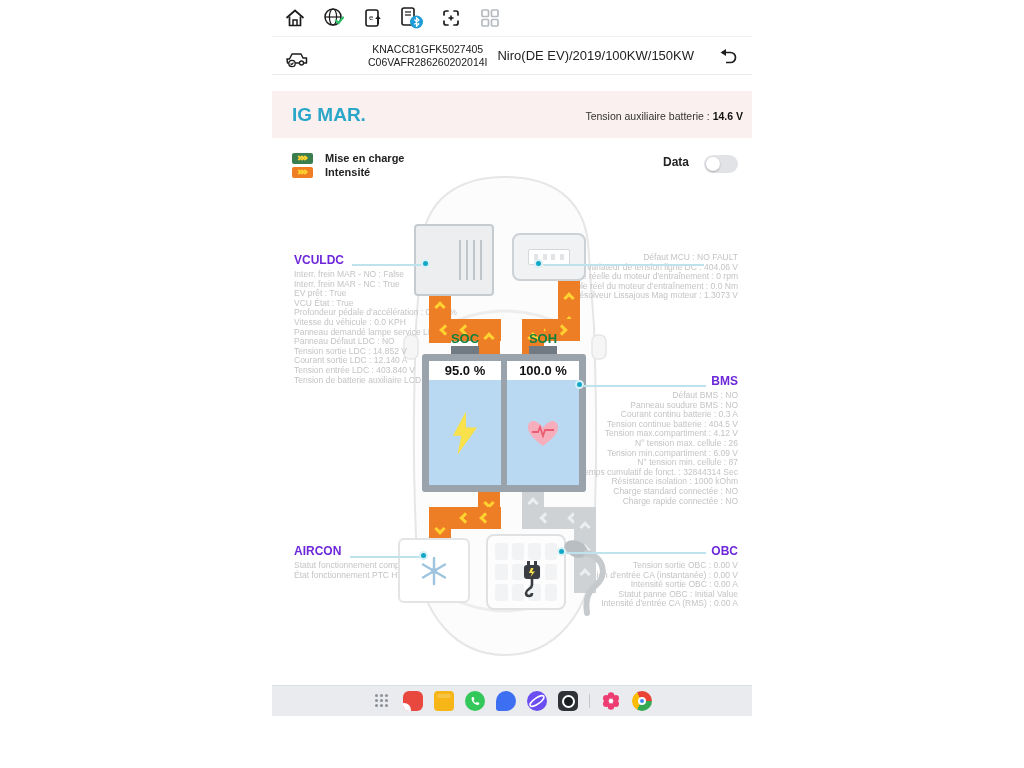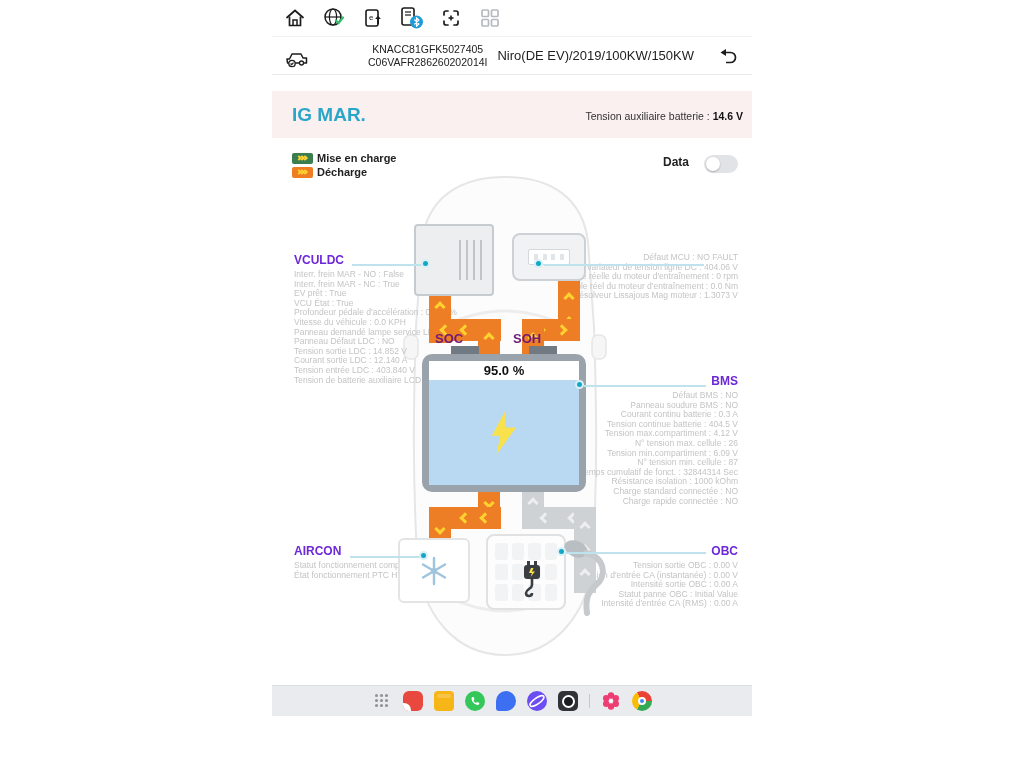--- a/index.html
+++ b/index.html
@@ -35,21 +35,21 @@
 
   
   .content { position:relative; height:610px; background:#fff; overflow:hidden; }
   .aux { position:absolute; top:3px; right:9px; font-size:10.5px; color:#333; z-index:6;margin-top:32px; }
   .aux b { color:#111; }
   .banner { position:absolute; top:16px; left:0; width:100%; height:47px; background:#faf0ef;
     display:flex; align-items:center; z-index:5; }
   .banner span { margin-left:20px; font-size:19px; font-weight:bold; color:#2aa6c9; }
 
   .legend { position:absolute; left:20px; top:76px; z-index:6; }
-  .legend-row { display:flex; align-items:center; gap:4px; height:14px;text-align:right; }
+  .legend-row { display:flex; align-items:center; gap:12px; height:14px;text-align:right; }
   .chip { width:21px; height:11px; border-radius:2px; display:flex; align-items:center; justify-content:center; }
   .chip.green { background:#3a7d4f; }
   .chip.orange { background:#ef7d23; }
   .chip i { width:4px; height:4px; border-style:solid; border-width:2px 0 0 2px; border-color:#ffd231;
     transform:rotate(135deg); margin-left:-1px; }
   .legend-row span { font-size:11px; font-weight:bold; color:#222; }
 
   .datatoggle { position:absolute; right:14px; top:80px; display:flex; align-items:flex-start; gap:15px; z-index:6; }
   .datatoggle .lbl { font-size:12px; font-weight:bold; color:#222; }
   .switch { width:34px; height:18px; border-radius:9px; background:#e1e3e6; position:relative; cursor:pointer; }
@@ -82,25 +82,25 @@
     border:2px solid #c6cbd0; border-radius:4px; display:flex; align-items:center; justify-content:flex-end; }
   .ldc-fins { display:flex; gap:5px; margin-right:10px; }
   .ldc-fins i { width:2px; height:40px; background:#c0c5ca; }
   .mcu-box { left:240px; top:158px; width:74px; height:48px; background:#f0f2f4;
     border:2px solid #ccd1d6; border-radius:8px; display:flex; align-items:center; justify-content:center; }
   .mcu-screen { width:42px; height:16px; background:#fff; border:1px solid #d4d8db; border-radius:2px;
     display:flex; align-items:center; justify-content:space-evenly; }
   .mcu-screen i { width:4px; height:6px; background:#e2e5e8; }
 
   
-  .bat-label { position:absolute; width:60px; font-size:13px; font-weight:bold;
-    color:#701a75; z-index:4; top:256px; }
+  .bat-label { position:absolute; width:60px; text-align:center; font-size:13px; font-weight:bold;
+    color:#15803d; z-index:4; top:256px; }
   .bat-tab { position:absolute; width:28px; height:8px; background:#717a83; top:271px; z-index:4; }
   .battery { position:absolute; left:150px; top:279px; width:164px; height:138px; background:#9aa2ab;
-    border-radius:10px; padding:7px; display:flex; gap:6px; z-index:3; }
+    border-radius:3px; padding:7px; display:flex; gap:6px; z-index:3; }
   .cell { flex:1; background:#b9d9f2; display:flex; flex-direction:column; }
   .cell-head { height:19px; background:#fff; display:flex; align-items:center; justify-content:center;
     font-size:13px; font-weight:bold; color:#111; }
   .cell-body { flex:1; display:flex; align-items:center; justify-content:center; }
 
   
   .ac-box { left:126px; top:463px; width:72px; height:65px; background:#fff; border:2px solid #e2e4e6;
     border-radius:6px; display:flex; align-items:center; justify-content:center; }
   .obc-box { left:214px; top:459px; width:80px; height:76px; background:#fdfdfd; border:2px solid #dfe1e3;
     border-radius:8px; padding:7px; display:grid; grid-template-columns:repeat(4,1fr);
@@ -237,21 +237,21 @@
             <i></i>
           </span>
         <span>Mise en charge</span>
       </div>
       <div class="legend-row">
         <span class="chip orange">
             <i></i>
             <i></i>
             <i></i>
           </span>
-        <span>Décharge</span>
+        <span>Intensité</span>
       </div>
     </div>
 
     <div class="datatoggle">
       <span class="lbl">Data</span>
       <span class="switch">
           <span class="knob"></span>
         </span>
     </div>
 
@@ -331,20 +331,30 @@
     <div class="bat-label" style="left:163px">SOC</div>
     <div class="bat-label" style="left:241px">SOH</div>
     <div class="bat-tab" style="left:179px"></div>
     <div class="bat-tab" style="left:257px"></div>
     <div class="battery">
       <div class="cell">
         <div class="cell-head">95.0 %</div>
         <div class="cell-body">
           <svg width="28" height="44" viewBox="0 0 30 46">
             <polygon points="16,0 2,26 11,26 7,46 28,17 16,17" fill="#f8e14b"></polygon>
+          </svg>
+        </div>
+      </div>
+      <div class="cell">
+        <div class="cell-head">100.0 %</div>
+        <div class="cell-body">
+          <svg width="34" height="30" viewBox="0 0 34 30">
+            <path d="M17 28 C8 21 2 15.5 2 9.5 C2 5 5.5 2 9.5 3.5 C12.5 4.6 15 7 17 9.5
+                     C19 7 21.5 4.6 24.5 3.5 C28.5 2 32 5 32 9.5 C32 15.5 26 21 17 28 Z" fill="#f6aebc"></path>
+            <polyline points="6,14 12,14 14,9 17,18 19,12 28,12" fill="none" stroke="#ea5d72" stroke-width="1.8"></polyline>
           </svg>
         </div>
       </div>
     </div>
 
     <div class="hw ac-box">
       <svg width="32" height="32" viewBox="0 0 32 32">
         <g stroke="#9fc4dd" stroke-width="2.4" stroke-linecap="round">
           <line x1="16" y1="3" x2="16" y2="29"></line>
           <line x1="5" y1="9.5" x2="27" y2="22.5"></line>

